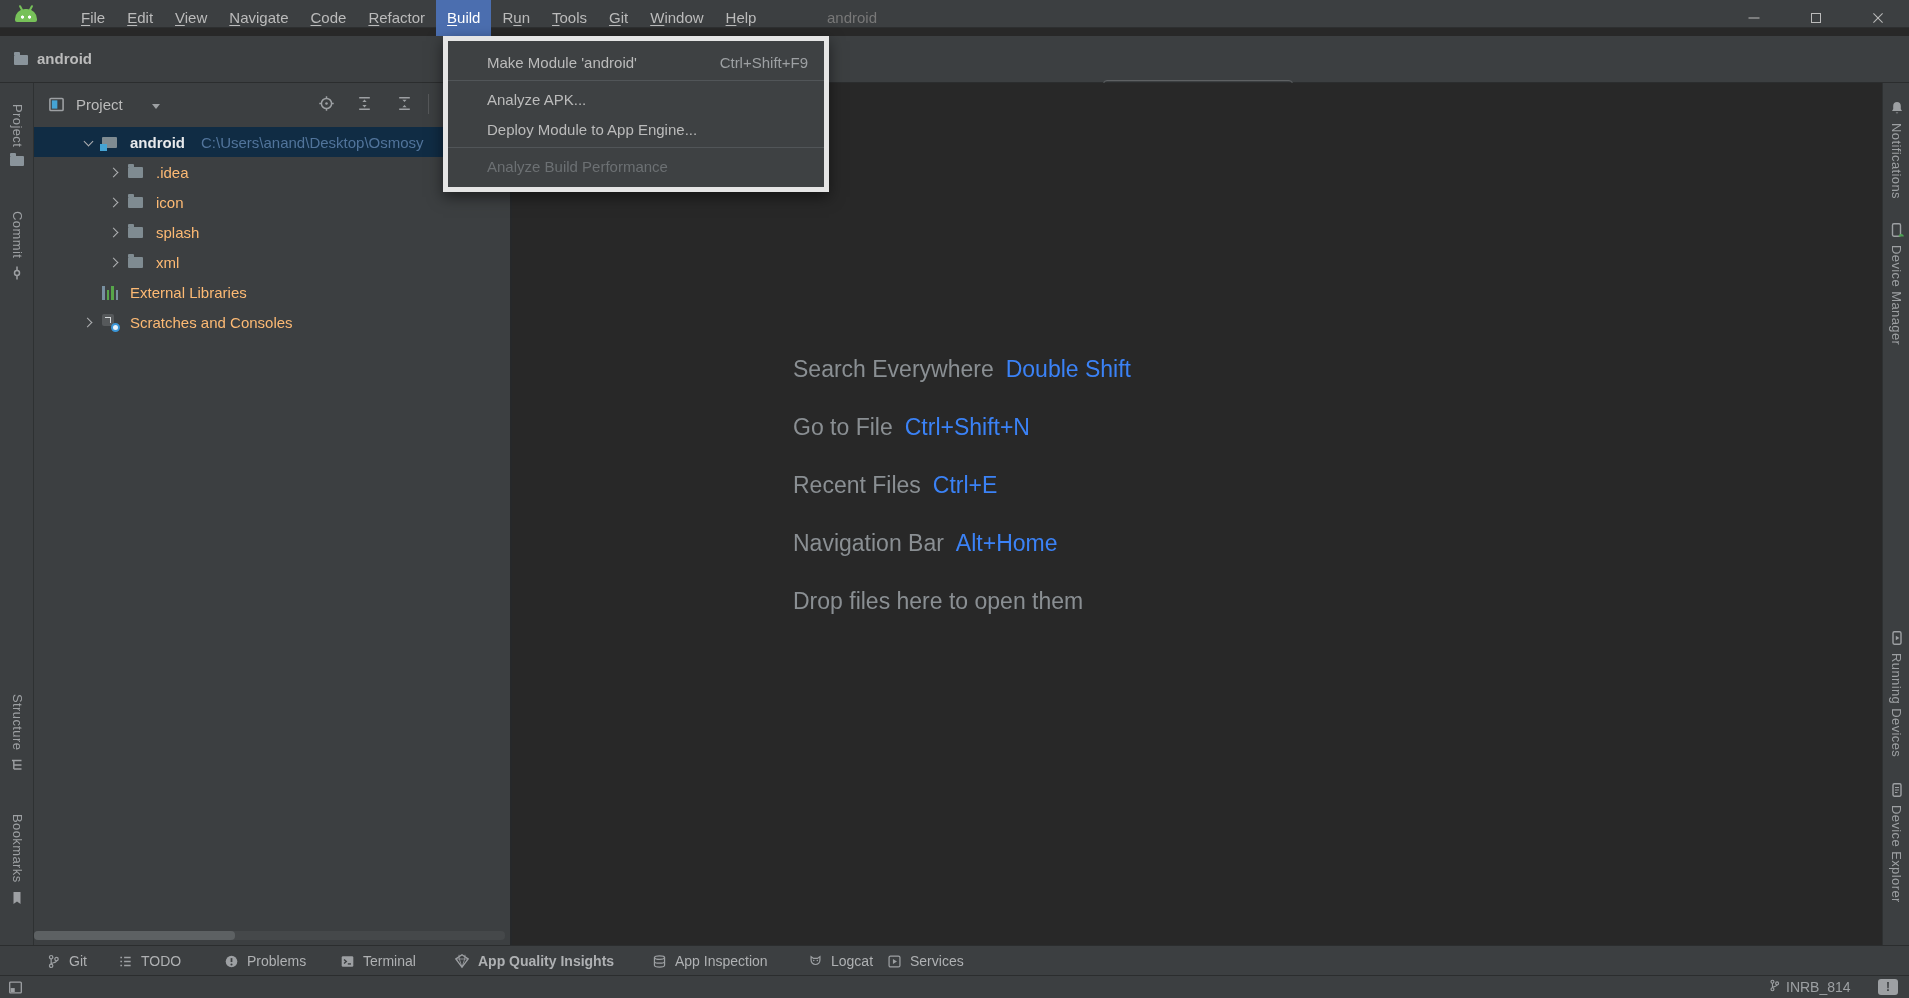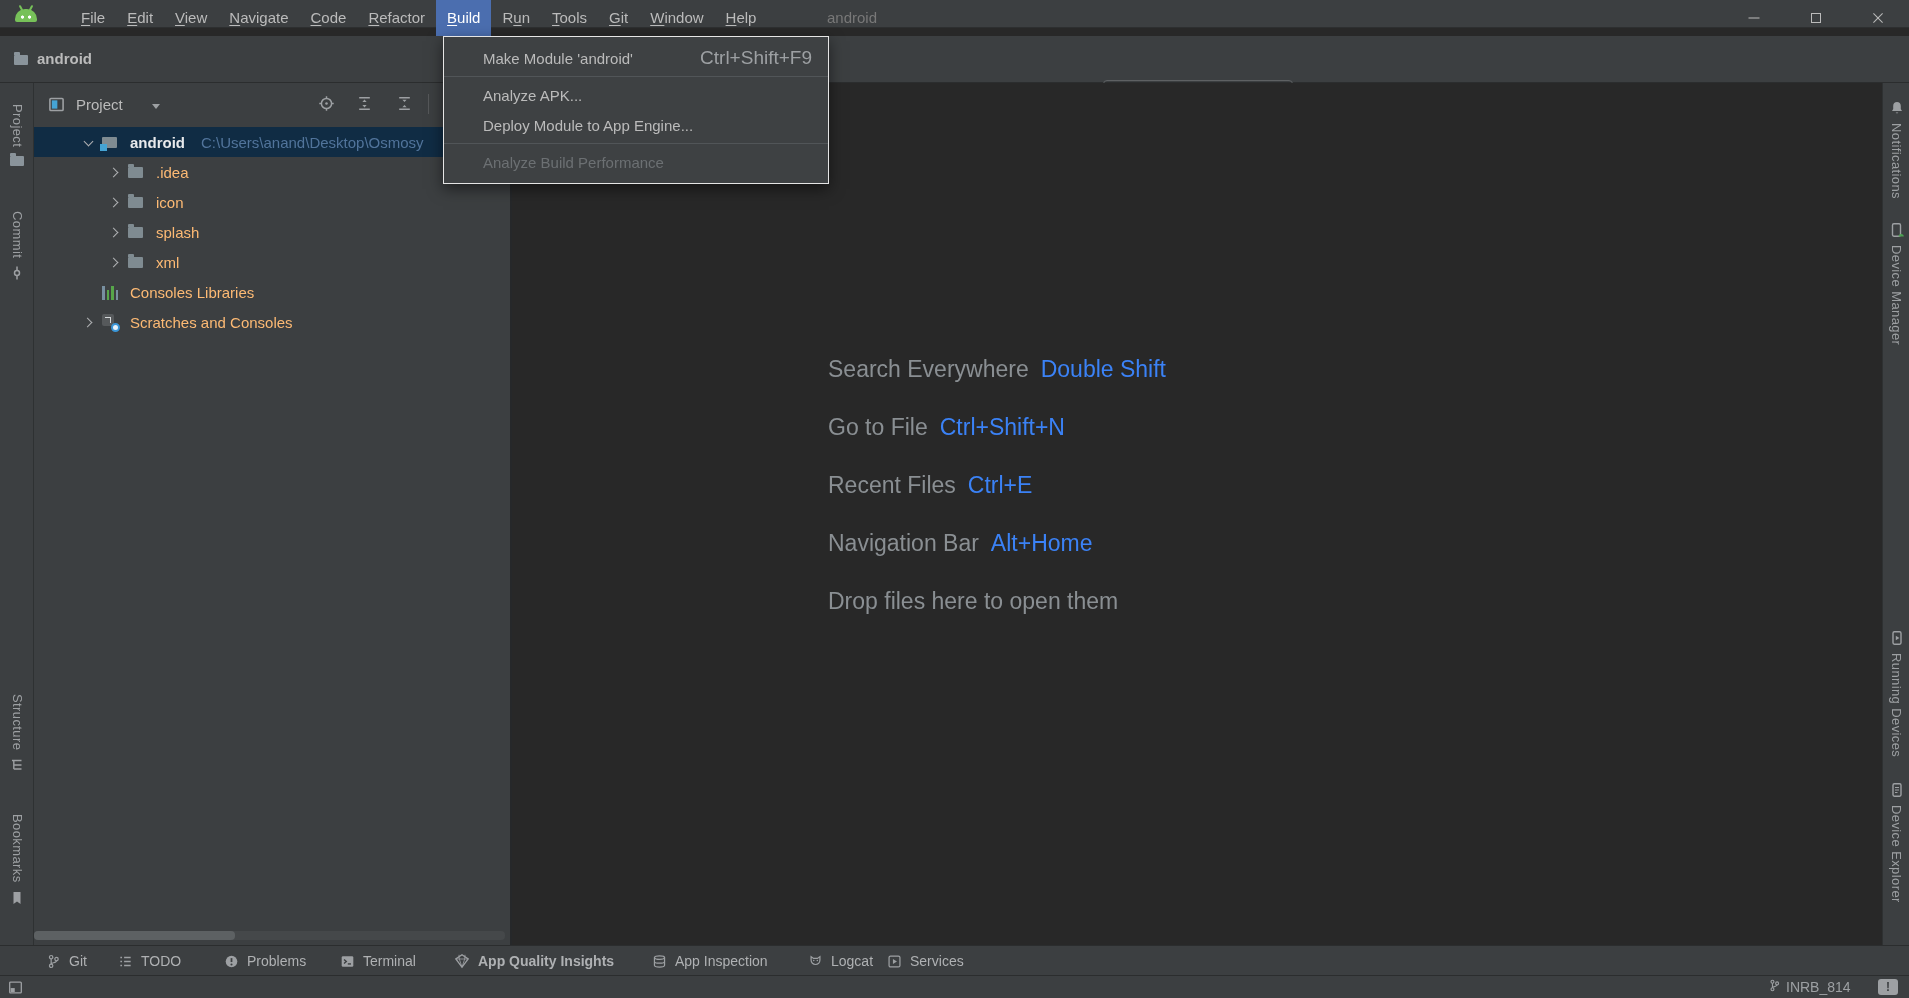--- a/index.html
+++ b/index.html
@@ -84,44 +84,44 @@
   .tlabel.bold{font-weight:bold;color:#E8EAEC;}
   .tpath{font-size:15px;color:#51749B;margin-left:16px;white-space:nowrap;}
 
   #h-scroll-track{position:absolute;left:0;top:848px;width:471px;height:9px;background:#45484A;border-radius:4px;}
   #h-scroll-thumb{position:absolute;left:0;top:848px;width:201px;height:9px;background:#5D6163;border-radius:4px;}
 
   
   #editor{position:absolute;left:512px;top:83px;width:1370px;height:862px;background:#282828;}
   #shortcuts{position:absolute;left:281px;top:273px;}
   .sc-line{height:24px;margin-bottom:34px;font-size:23px;white-space:nowrap;}
-  .sc-label{color:#8A8F93;margin-left:35px;}
+  .sc-label{color:#8A8F93;}
   .sc-keys{color:#3b82f6;margin-left:12px;}
 
   
   #bottom-bar{position:absolute;left:0;top:945px;width:1909px;height:30px;background:#3C3F41;border-top:1px solid #2B2D2E;}
   .bb-item{position:absolute;top:0;height:30px;display:flex;align-items:center;gap:8px;}
   .bb-item .lbl{font-size:14px;color:#AFB1B3;white-space:nowrap;}
   .bb-item svg{display:block;}
 
   
   #status-bar{position:absolute;left:0;top:975px;width:1909px;height:23px;background:#3C3F41;border-top:1px solid #2B2D2E;}
   #layout-icon{position:absolute;left:8px;top:4px;}
   #branch-widget{position:absolute;left:1768px;top:2px;display:flex;align-items:center;gap:5px;}
   #branch-name{font-size:14px;color:#9DA0A3;}
   #shelf-badge{position:absolute;left:1878px;top:3px;width:20px;height:16px;background:#9DA0A3;border-radius:3px;color:#3C3F41;
     font-size:12px;font-weight:bold;text-align:center;line-height:16px;}
 
   
-  #build-popup{position:absolute;left:443px;top:36px;width:386px;background:#3E4143;border:1px solid #e5e5e5;
+  #build-popup{position:absolute;left:443px;top:36px;width:386px;background:#3E4143;border:5px solid #e5e5e5;
     box-shadow:0 5px 14px rgba(0,0,0,.5);padding:6px 0;z-index:50;}
   .pm-item{height:30px;display:flex;align-items:center;padding:0 16px 0 39px;font-size:15px;color:#BBBBBB;}
   .pm-item.disabled{color:#6C7073;}
   .pm-label{flex:1;white-space:nowrap;}
-  .pm-shortcut{color:#9DA0A3;font-size:19px;margin-left:24px;}
+  .pm-shortcut{color:#9DA0A3;font-size:15px;margin-left:24px;}
   .pm-sep{height:1px;background:#515558;margin:3px 0;}
 </style>
 </head>
 <body>
 
 <div id="app">
 
   <div id="menubar">
     <div id="android-logo"></div>
     <div id="menu-row">
@@ -339,21 +339,21 @@
           <span class="ticon folder"></span>
           <span class="tlabel">xml</span>
         </div>
         <div class="tree-row" style="padding-left: 68px;">
           <span class="ticon libraries">
             <i></i>
             <i></i>
             <i></i>
             <i></i>
           </span>
-          <span class="tlabel">Consoles Libraries</span>
+          <span class="tlabel">External Libraries</span>
         </div>
         <div class="tree-row" style="padding-left: 47px;">
           <span class="chev right"></span>
           <span class="ticon scratches">
             <b class="arr"></b>
             <b class="clk"></b>
           </span>
           <span class="tlabel">Scratches and Consoles</span>
         </div>
       </div>

